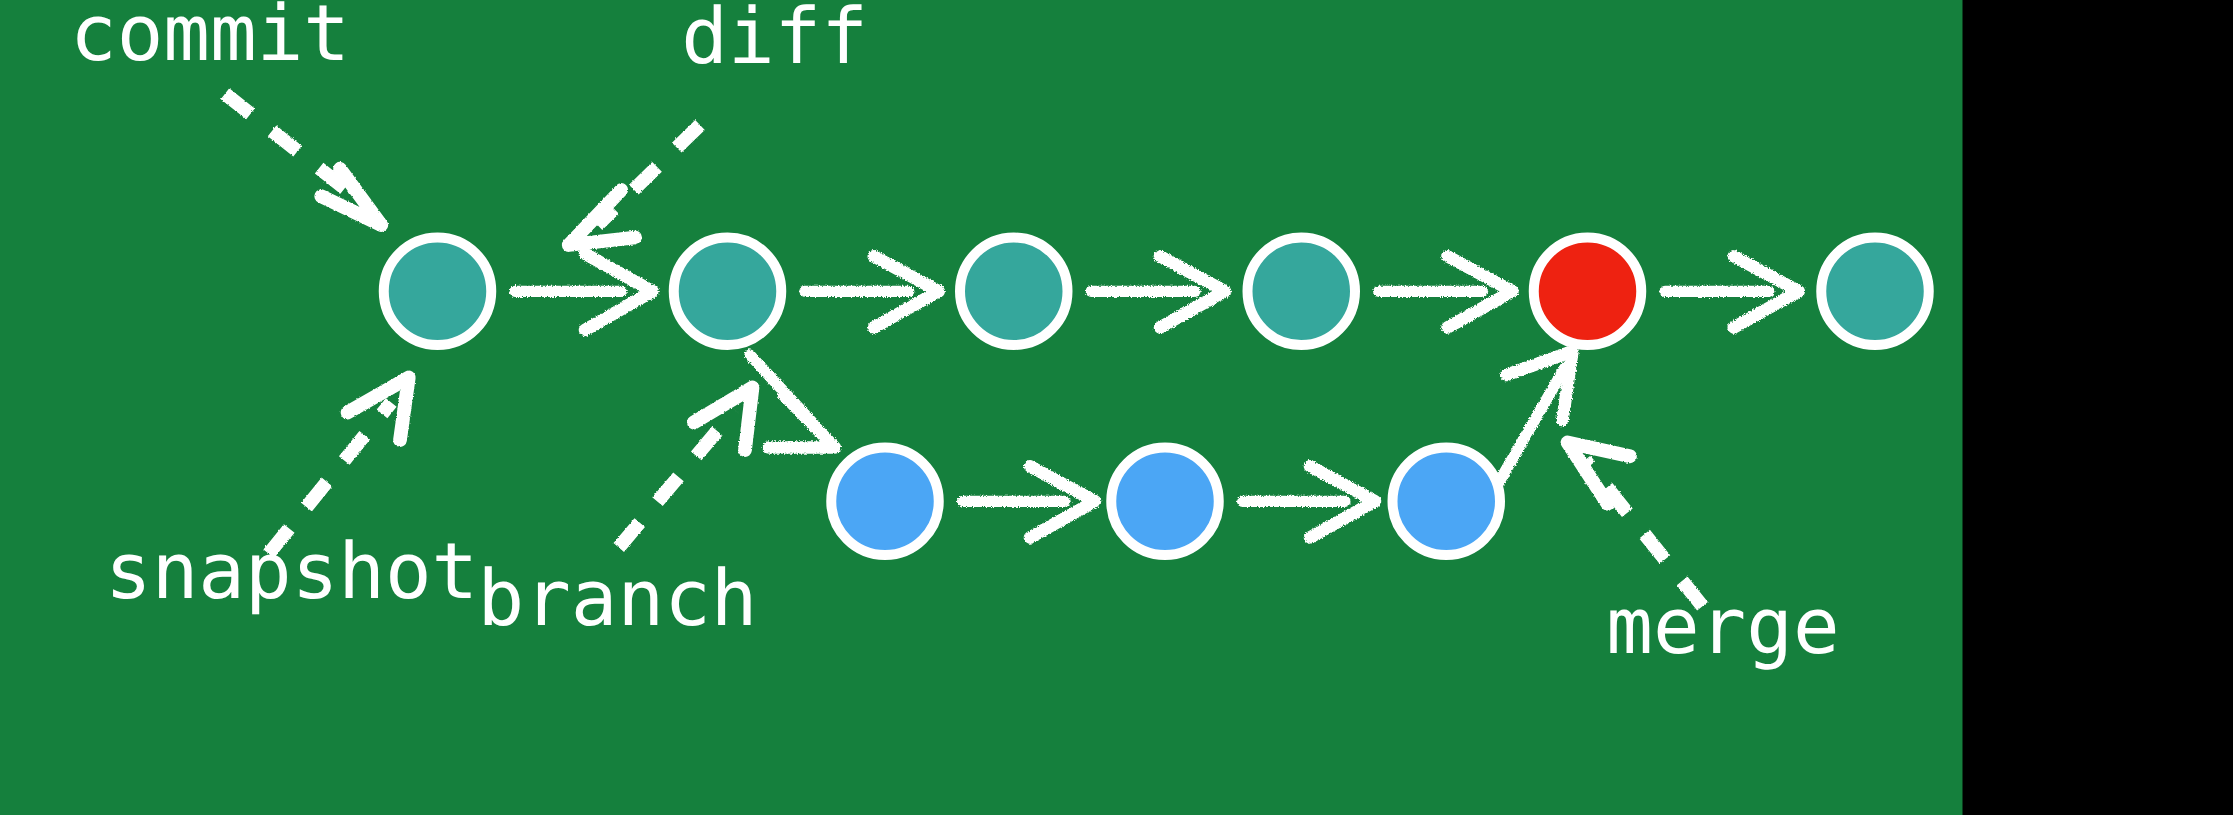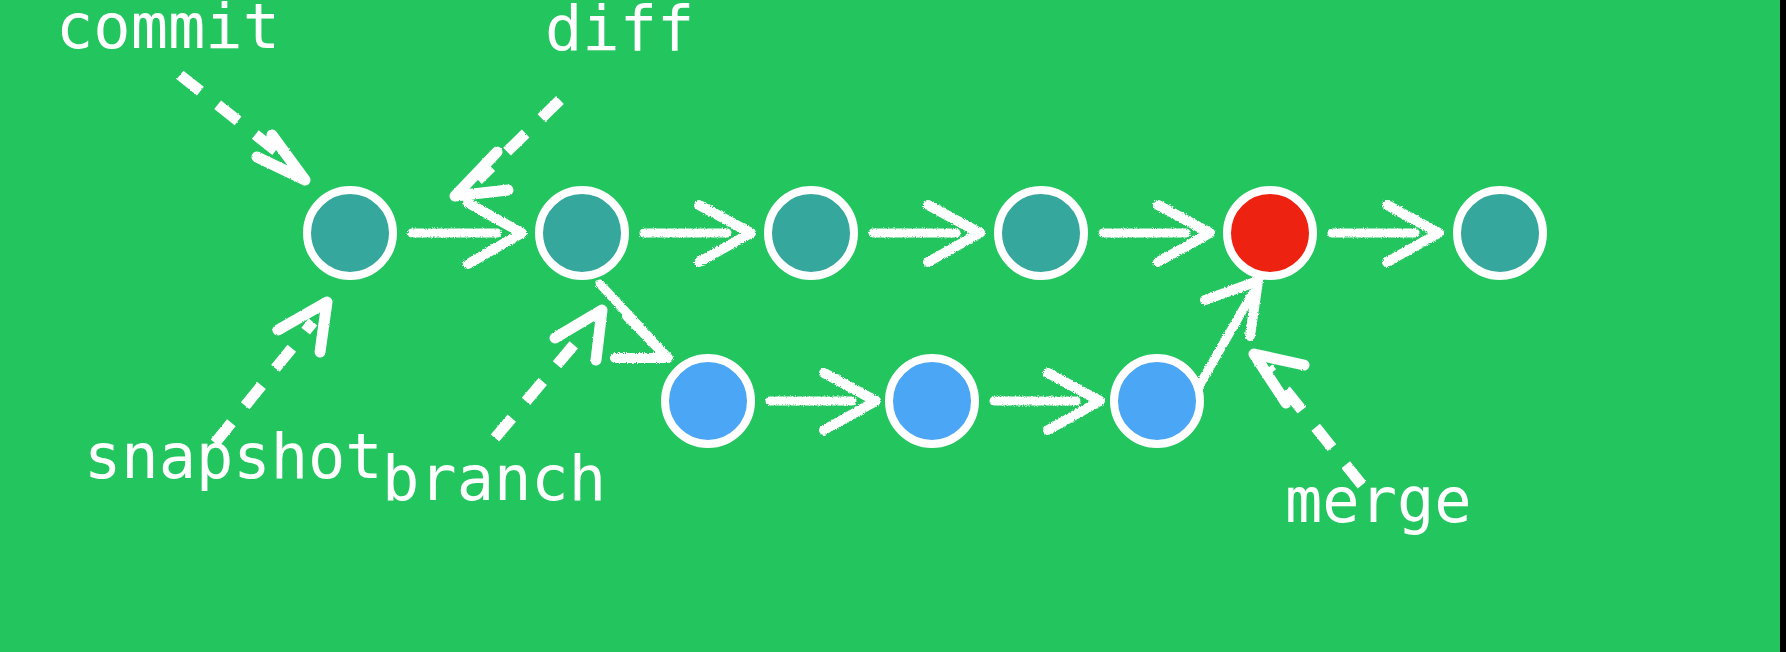--- a/index.html
+++ b/index.html
@@ -2,23 +2,23 @@
 <html><head>
 <meta charset="utf-8">
 <style>
   html, body {
     margin: 0;
     padding: 0;
     background: #000000;
   }
   #stage {
     position: relative;
-    width: 1780px;
+    width: 1570px;
     height: 652px;
-    background: #22c55e;
+    background: #15803d;
     overflow: hidden;
     font-family: "DejaVu Sans Mono", "Liberation Mono", monospace;
   }
   #stage svg {
     position: absolute;
     left: 0;
     top: 0;
     width: 1786px;
     height: 652px;
   }

